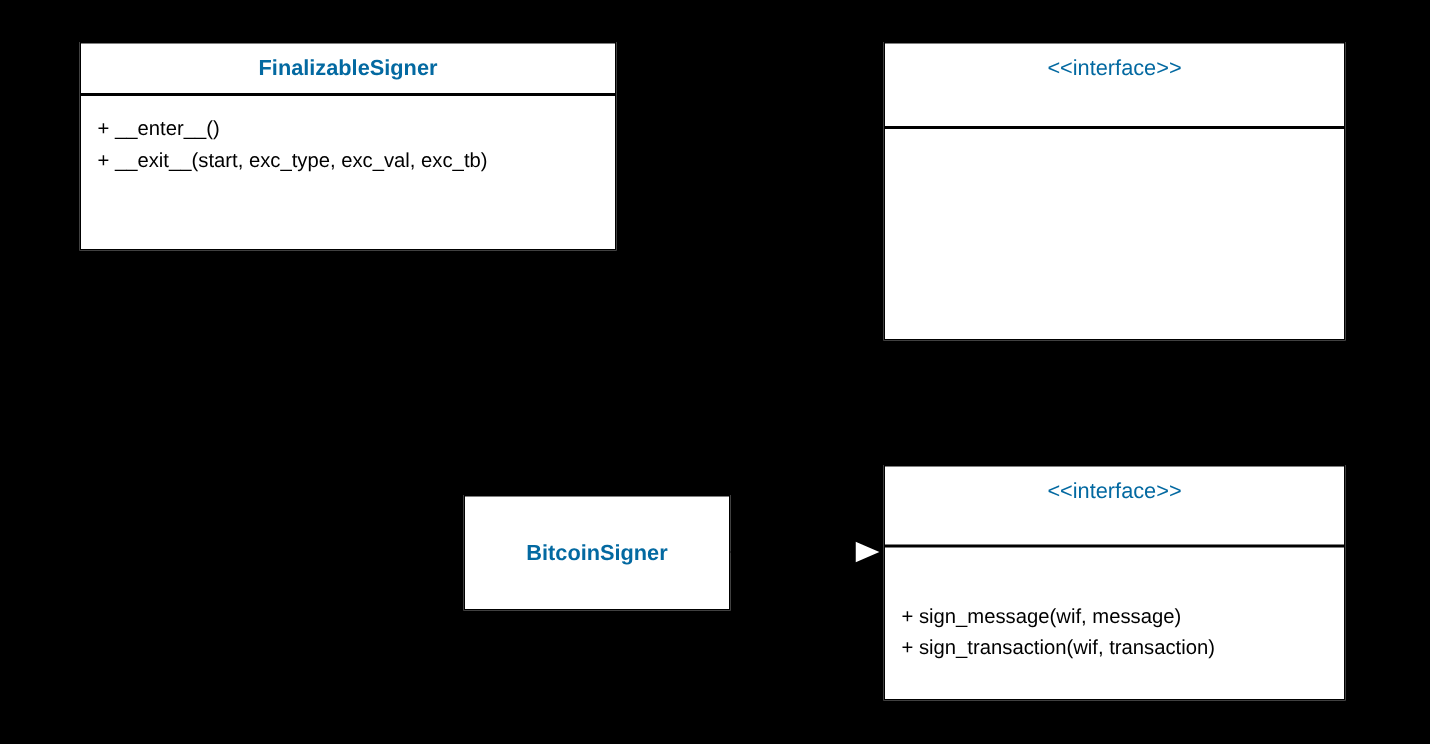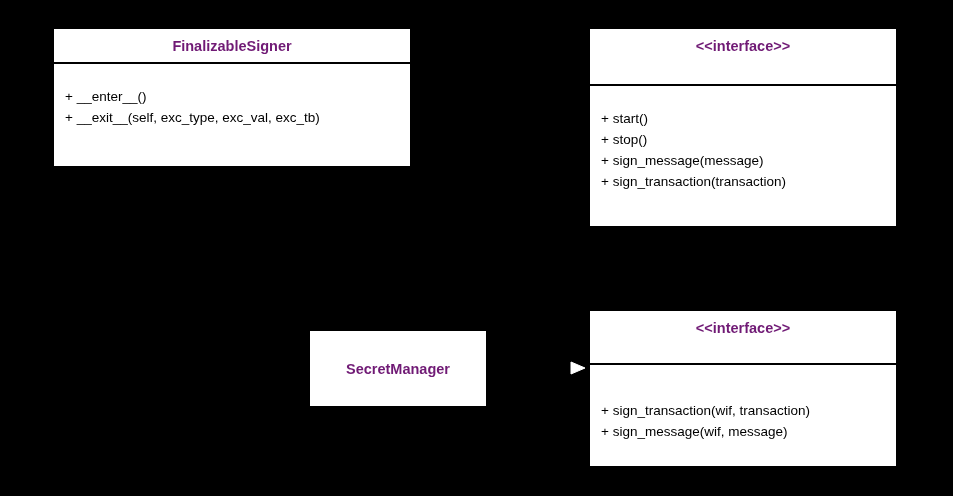--- a/index.html
+++ b/index.html
@@ -24,39 +24,39 @@
     box-sizing: border-box;
     color: #000000;
   }
   .class-header {
     text-align: center;
     font-weight: bold;
     font-size: 14.5px;
     line-height: 20px;
     padding: 7px 6px 8px 6px;
     box-sizing: border-box;
-    color: #701a75;
+    color: #0369a1;
   }
   .class-header.with-divider {
     border-bottom: 2px solid #000000;
   }
   .stereotype {
     display: block;
-    font-weight: bold;
+    font-weight: normal;
     font-size: 14.5px;
     line-height: 20px;
   }
   .class-name {
     display: block;
     font-weight: bold;
     font-size: 14.5px;
     line-height: 20px;
   }
   .class-members {
-    padding: 22px 0 0 11px;
+    padding: 11px 0 0 11px;
     box-sizing: border-box;
   }
   .member {
     font-size: 13.5px;
     line-height: 21px;
     white-space: nowrap;
     color: #000000;
   }
   
   .class-solo {
@@ -82,49 +82,43 @@
 <body>
 
 <div id="canvas">
 
   <div class="uml-class" id="box-finalizable-signer" style="left:53px; top:28px; width:358px; height:139px;">
     <div class="class-header with-divider" style="height:35px;">
       <span class="class-name">FinalizableSigner</span>
     </div>
     <div class="class-members">
       <div class="member">+ __enter__()</div>
-      <div class="member">+ __exit__(self, exc_type, exc_val, exc_tb)</div>
+      <div class="member">+ __exit__(start, exc_type, exc_val, exc_tb)</div>
     </div>
   </div>
 
   <div class="uml-class" id="box-secret-manager" style="left:589px; top:28px; width:308px; height:199px;">
     <div class="class-header with-divider" style="height:57px;">
       <span class="stereotype">&lt;&lt;interface&gt;&gt;</span>
     </div>
-    <div class="class-members">
-      <div class="member">+ start()</div>
-      <div class="member">+ stop()</div>
-      <div class="member">+ sign_message(message)</div>
-      <div class="member">+ sign_transaction(transaction)</div>
-    </div>
   </div>
 
   <div class="uml-class class-solo" id="box-bitcoin-signer" style="left:309px; top:330px; width:178px; height:77px;">
     <div class="class-header">
-      <span class="class-name">SecretManager</span>
+      <span class="class-name">BitcoinSigner</span>
     </div>
   </div>
 
   <div class="uml-class" id="box-signer" style="left:589px; top:310px; width:308px; height:157px;">
     <div class="class-header with-divider" style="height:54px;">
       <span class="stereotype">&lt;&lt;interface&gt;&gt;</span>
     </div>
     <div class="class-members" style="padding-top:35px;">
+      <div class="member">+ sign_message(wif, message)</div>
       <div class="member">+ sign_transaction(wif, transaction)</div>
-      <div class="member">+ sign_message(wif, message)</div>
     </div>
   </div>
 
   <svg class="edge-layer" viewBox="0 0 953 496" width="953" height="496">
     <g>
       <line x1="487" y1="368" x2="572" y2="368" stroke="#000000" stroke-width="1"></line>
       <polygon points="571,362 585,368 571,374" fill="#ffffff" stroke="#ffffff" stroke-width="1"></polygon>
     </g>
   </svg>
 

